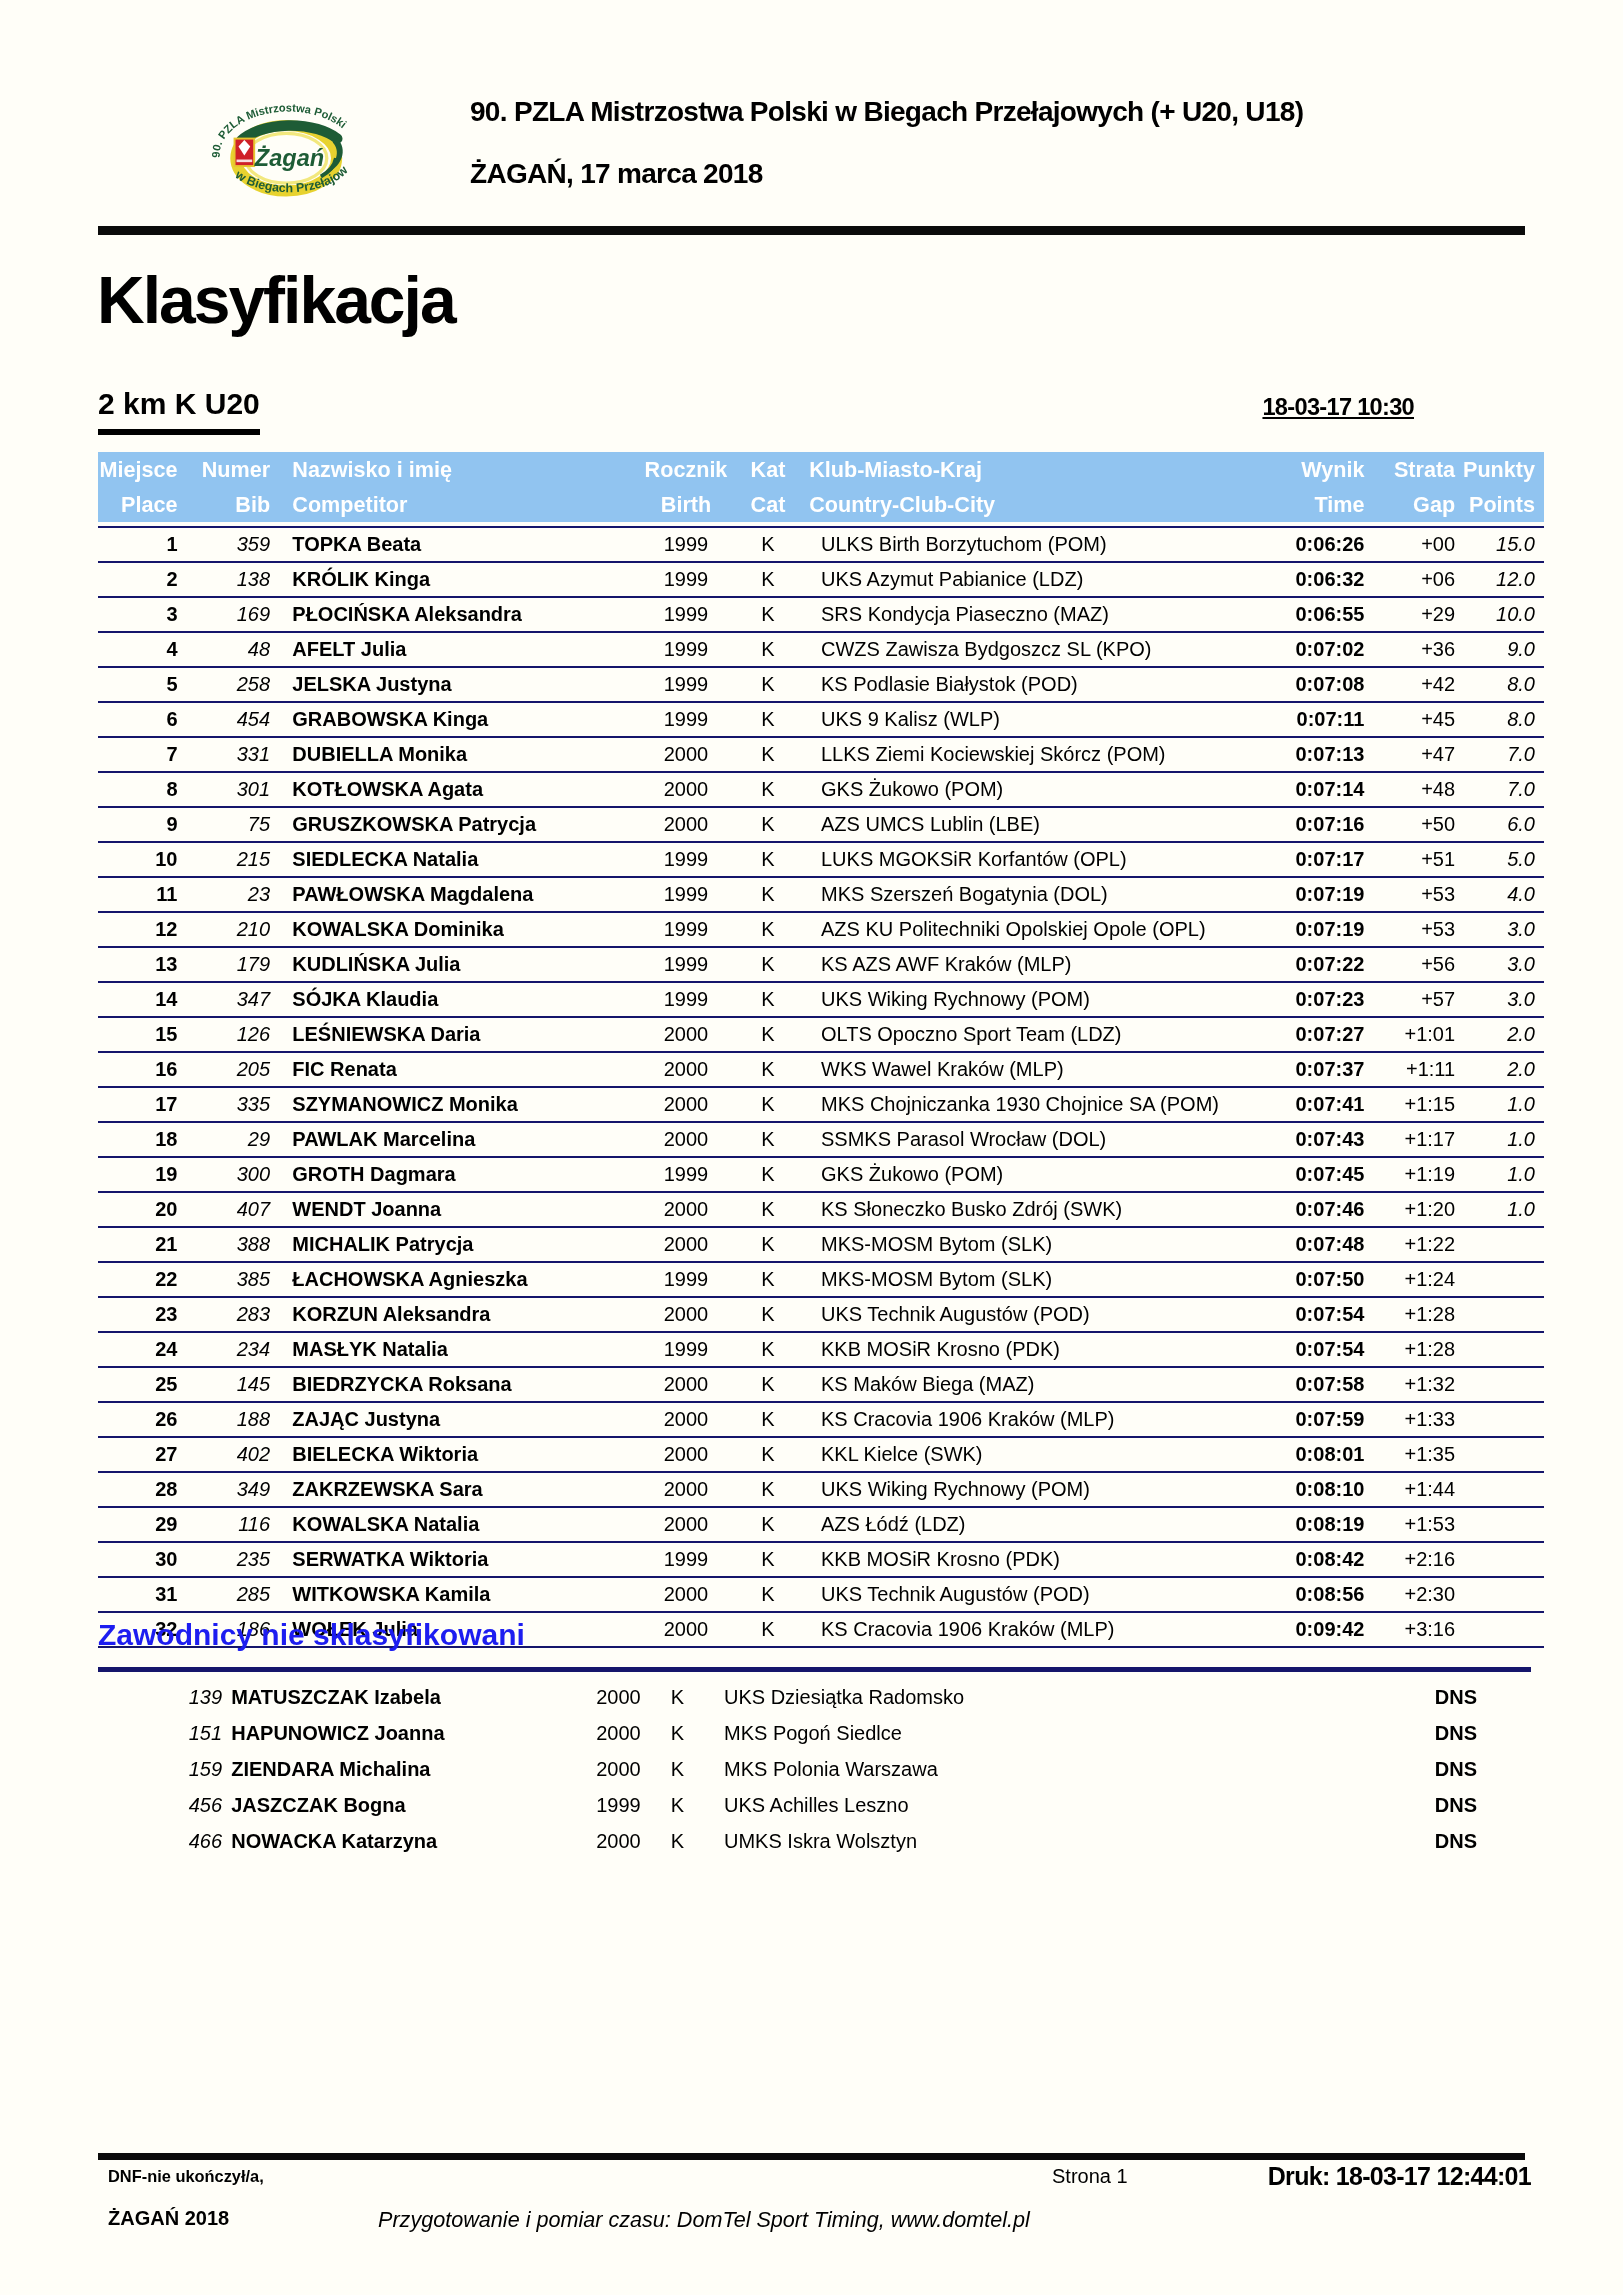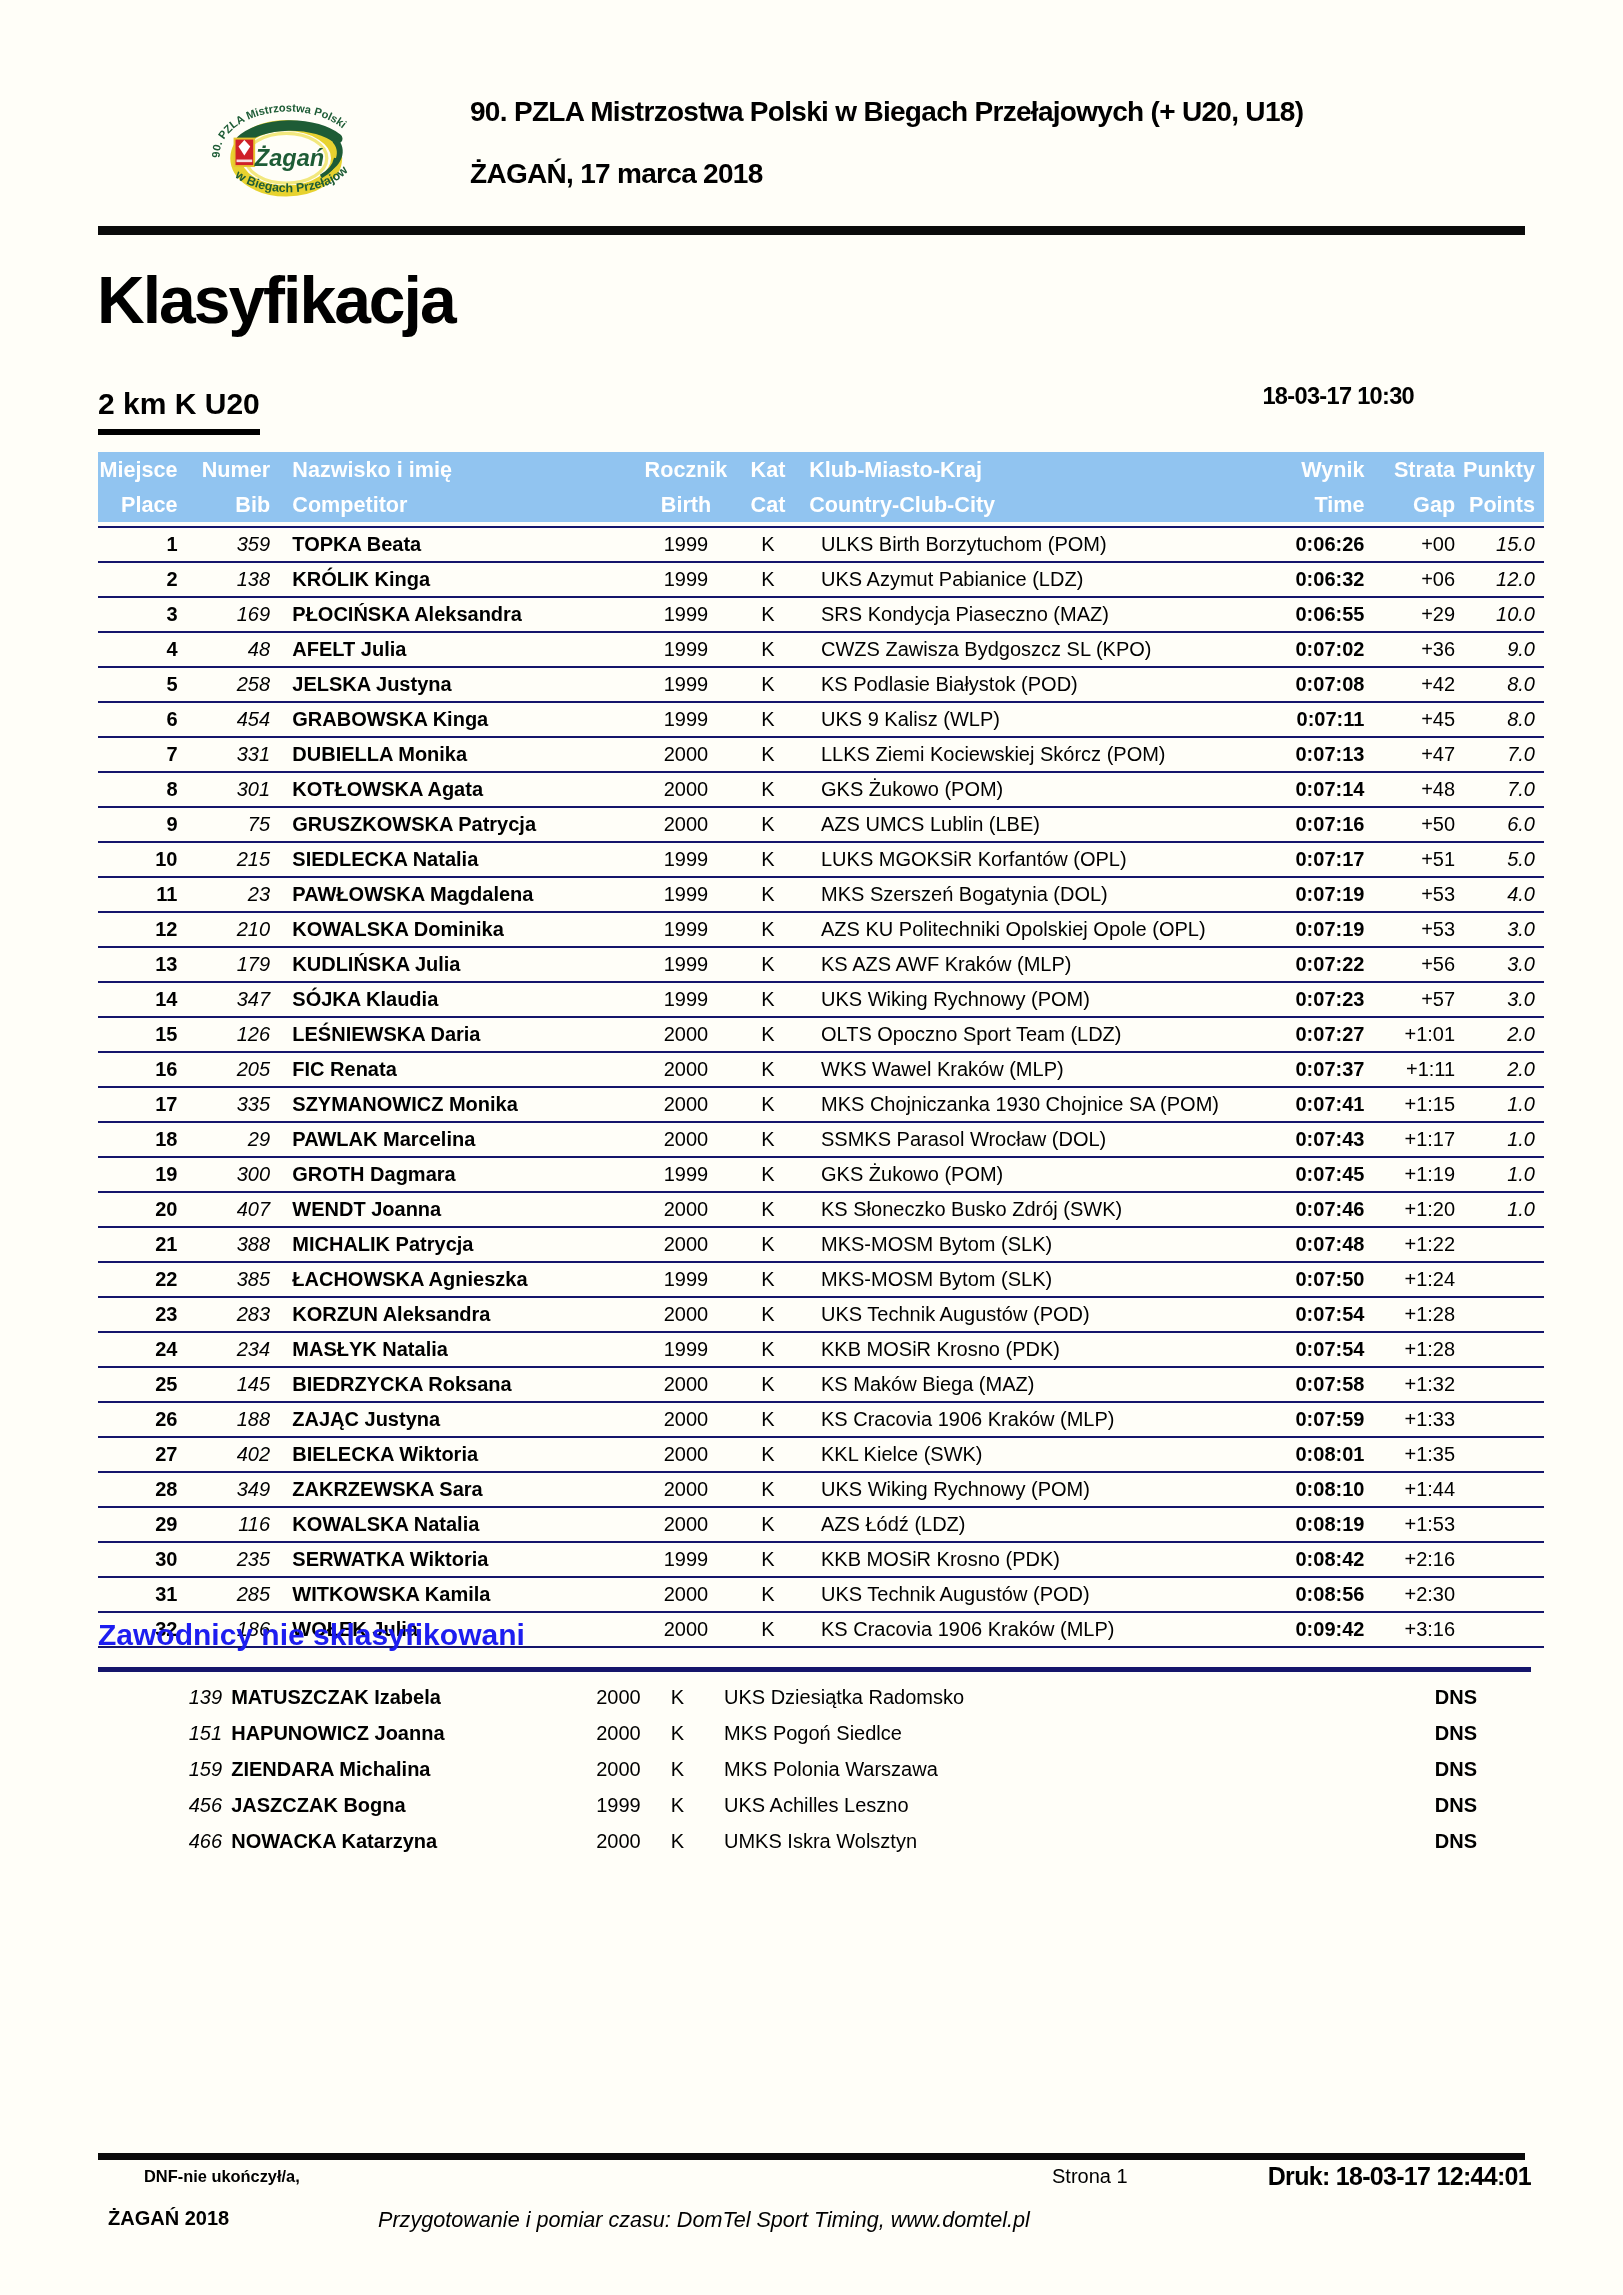--- a/index.html
+++ b/index.html
@@ -14,21 +14,21 @@
   }
   
   .logo{position:absolute;left:211px;top:98px;}
   .event-title{position:absolute;left:470px;top:96px;font-size:28px;font-weight:700;letter-spacing:-0.7px;}
   .event-subtitle{position:absolute;left:470px;top:158px;font-size:28px;font-weight:700;letter-spacing:-0.7px;text-align:right;}
   .rule-top{position:absolute;left:98px;top:226px;width:1427px;height:8.5px;background:#0b0b0b;}
   
   .page-title{position:absolute;left:97px;top:262px;font-size:66px;font-weight:700;letter-spacing:-2px;}
   .race-name{position:absolute;left:98px;top:387px;font-size:30px;font-weight:700;}
   .race-underline{position:absolute;left:98px;top:429px;width:162px;height:5.9px;background:#000;}
-  .race-datetime{position:absolute;left:1243px;top:383px;width:171px;font-size:23.6px;font-weight:700;text-align:right;letter-spacing:-0.7px;}
+  .race-datetime{position:absolute;left:1243px;top:394px;width:171px;font-size:23.6px;font-weight:700;text-align:right;letter-spacing:-0.7px;text-decoration:underline;}
   
   .tbl-wrap{position:absolute;left:98px;top:452px;width:1446px;}
   table{border-collapse:collapse;table-layout:fixed;width:1446px;}
   col.c0{width:90px}col.c1{width:86px}col.c2{width:366px}col.c3{width:92px}
   col.c4{width:72px}col.c5{width:465px}col.c6{width:98px}col.c7{width:92px}col.c8{width:85px}
   .head-table th{
     background:#91c4f0;color:#ffffff;font-size:21.6px;font-weight:700;
     height:33px;vertical-align:middle;white-space:nowrap;overflow:hidden;
   }
   .body-table{margin-top:3.9px;border-top:2.6px solid #15156b;}
@@ -42,21 +42,21 @@
   .bold{font-weight:700}.ital{font-style:italic}
   
   .dns-title{position:absolute;left:98px;top:1618px;font-size:30px;font-weight:700;color:#1d1df0;}
   .dns-rule{position:absolute;left:98px;top:1667px;width:1433px;height:4.6px;background:#15156b;}
   .dns-wrap{position:absolute;left:98px;top:1679px;width:1387px;}
   .dns-table{width:1387px;}
   col.d0{width:128px}col.d1{width:363px}col.d2{width:59px}col.d3{width:59px}col.d4{width:563px}col.d5{width:216px}
   .dns-table td{height:34px;font-size:20px;vertical-align:middle;white-space:nowrap;overflow:hidden;}
   
   .rule-bottom{position:absolute;left:98px;top:2153px;width:1427px;height:7.2px;background:#0b0b0b;}
-  .footer-dnf{position:absolute;left:108px;top:2167px;font-size:16.4px;font-weight:700;margin-left:36px;}
+  .footer-dnf{position:absolute;left:108px;top:2167px;font-size:16.4px;font-weight:700;}
   .footer-page{position:absolute;left:1052px;top:2165px;font-size:20px;}
   .footer-print{position:absolute;right:92px;top:2162px;font-size:25px;font-weight:700;letter-spacing:-0.7px;}
   .footer-city{position:absolute;left:108px;top:2207px;font-size:20px;font-weight:700;}
   .footer-credit{position:absolute;left:378px;top:2207px;font-size:21.6px;font-style:italic;}
 </style>
 </head>
 <body>
 
 <div class="page">
 

